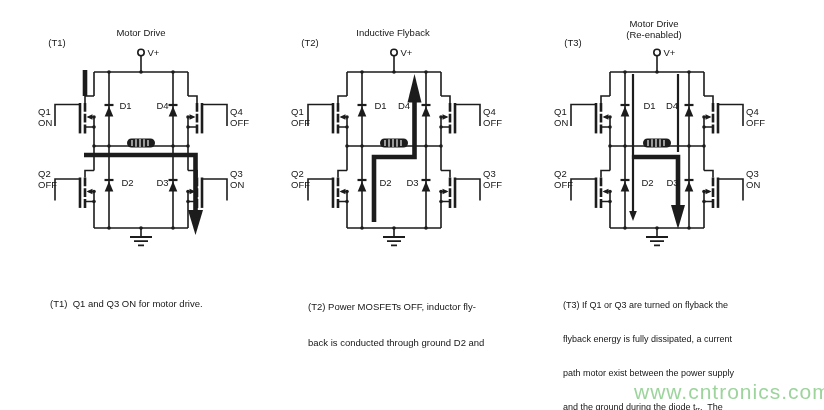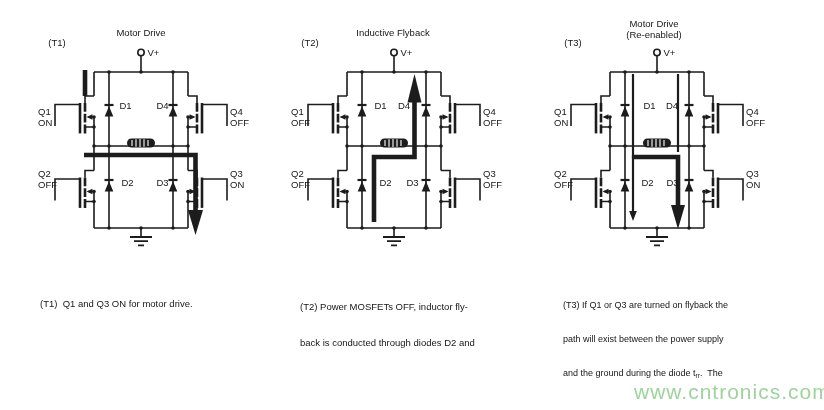--- a/index.html
+++ b/index.html
@@ -206,32 +206,33 @@
     <text x="38" y="177">Q2</text>
     <text x="38" y="188">OFF</text>
     <text x="230" y="177">Q3</text>
     <text x="230" y="188">ON</text>
     <text x="133.5" y="109" text-anchor="middle">D1</text>
     <text x="156" y="109" text-anchor="middle">D4</text>
     <text x="131.5" y="186" text-anchor="middle">D2</text>
     <text x="156.5" y="186" text-anchor="middle">D3</text>
   </svg>
 
-  <div class="cap" style="left:40px;top:274px;width:235px">
+  <div class="cap" style="left:50px;top:274px;width:235px">
     <div>(T1)  Q1 and Q3 ON for motor drive.</div>
   </div>
 
-  <div class="cap" style="left:300px;top:277px;width:232px">
+  <div class="cap" style="left:308px;top:277px;width:232px">
     <div>(T2) Power MOSFETs OFF, inductor fly-</div>
-    <div>back is conducted through diodes D2 and</div>
+    <div>back is conducted through ground D2 and</div>
   </div>
 
   <div class="cap cap3" style="left:563px;top:277px;width:228px">
     <div>(T3) If Q1 or Q3 are turned on flyback the</div>
-    <div>path will exist between the power supply</div>
+    <div>flyback energy is fully dissipated, a current</div>
+    <div>path motor exist between the power supply</div>
     <div><span>and the ground during the diode t</span><span class="trr-sub">rr</span><span>.  The</span></div>
     
     
     
     
     
     
   </div>
 
   <div class="watermark" style="left:634px;top:380px;color:#9cd49c">www.cntronics.com</div>

